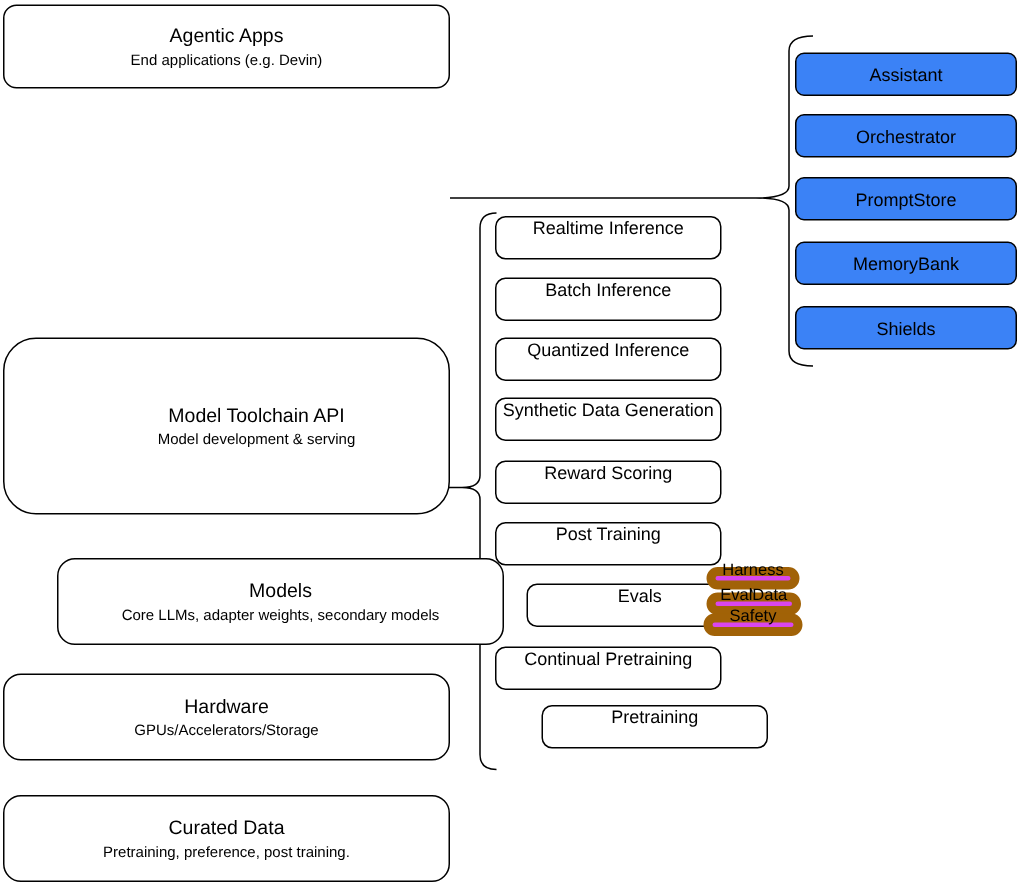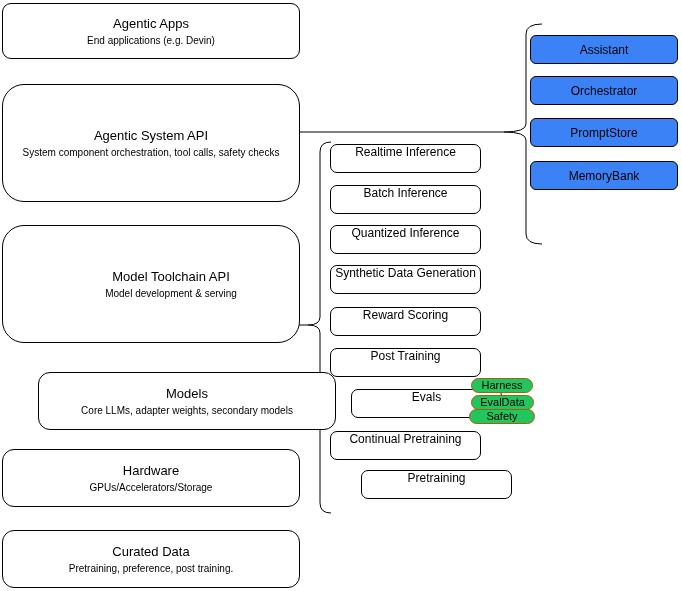--- a/index.html
+++ b/index.html
@@ -78,23 +78,23 @@
     align-items: center;
     justify-content: center;
     font-size: 12px;
     white-space: nowrap;
   }
   
   .pill {
     position: absolute;
     height: 15px;
     box-sizing: border-box;
-    border: 1px solid #a16207;
+    border: 6px solid #a16207;
     border-radius: 8px;
-    background: #22c55e;
+    background: #d946ef;
     display: flex;
     align-items: flex-end;
     justify-content: center;
     font-size: 11px;
     line-height: 13px;
     white-space: nowrap;
     z-index: 5;
   }
 </style>
 </head>
@@ -111,24 +111,20 @@
     <path d="M 542 24 Q 526 24 526 34 L 526 124 Q 526 132 504 132 Q 526 132 526 140 L 526 234 Q 526 244 542 244" fill="none" stroke="#000000" stroke-width="1"></path>
 
     <path d="M 331 142 Q 320 142 320 152 L 320 317 Q 320 325 308 325 Q 320 325 320 333 L 320 503 Q 320 513 331 513" fill="none" stroke="#000000" stroke-width="1"></path>
   </svg>
 
   <div class="lbox" style="top:3px; height:56px; border-radius:9px;">
     <div class="title">Agentic Apps</div>
     <div class="subtitle">End applications (e.g. Devin)</div>
   </div>
 
-  <div class="lbox" style="top:84px; height:118px; border-radius:22px;">
-    <div class="title">Agentic System API</div>
-    <div class="subtitle">System component orchestration, tool calls, safety checks</div>
-  </div>
 
   <div class="lbox" style="top:225px; height:118px; border-radius:22px;padding-left:40px;">
     <div class="title">Model Toolchain API</div>
     <div class="subtitle">Model development &amp; serving</div>
   </div>
 
   <div class="lbox" style="top:372px; height:58px; border-radius:12px;margin-left:36px;">
     <div class="title">Models</div>
     <div class="subtitle">Core LLMs, adapter weights, secondary models</div>
   </div>
@@ -186,14 +182,17 @@
   </div>
   <div class="rbox" style="top:76px;">
     <span>Orchestrator</span>
   </div>
   <div class="rbox" style="top:118px;">
     <span>PromptStore</span>
   </div>
   <div class="rbox" style="top:161px;">
     <span>MemoryBank</span>
   </div>
+  <div class="rbox" style="top:204px;">
+    <span>Shields</span>
+  </div>
 
 </div>
 
 </body></html>

